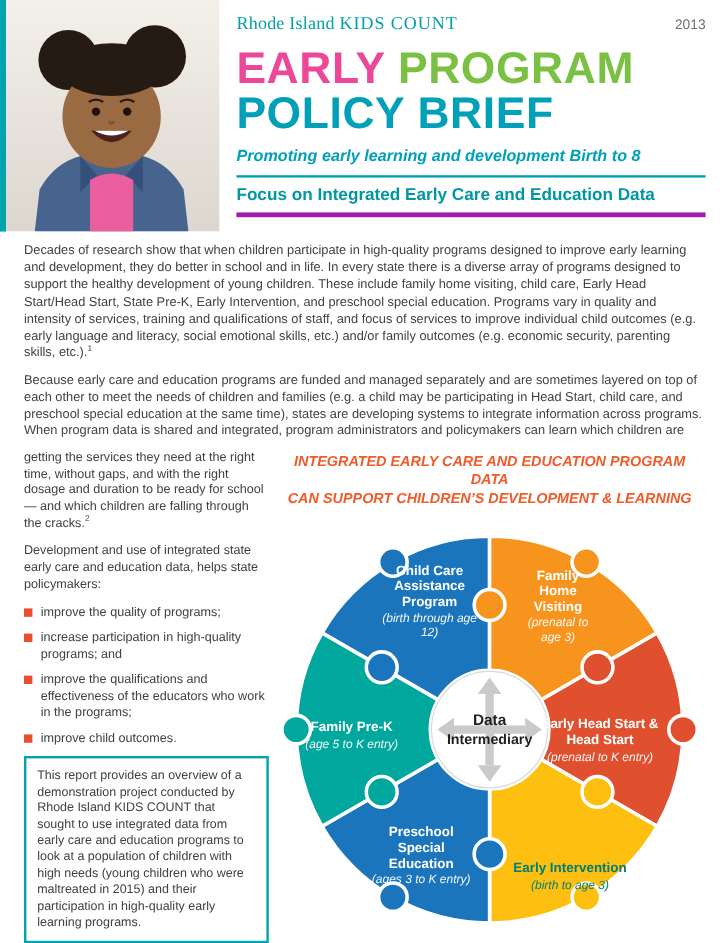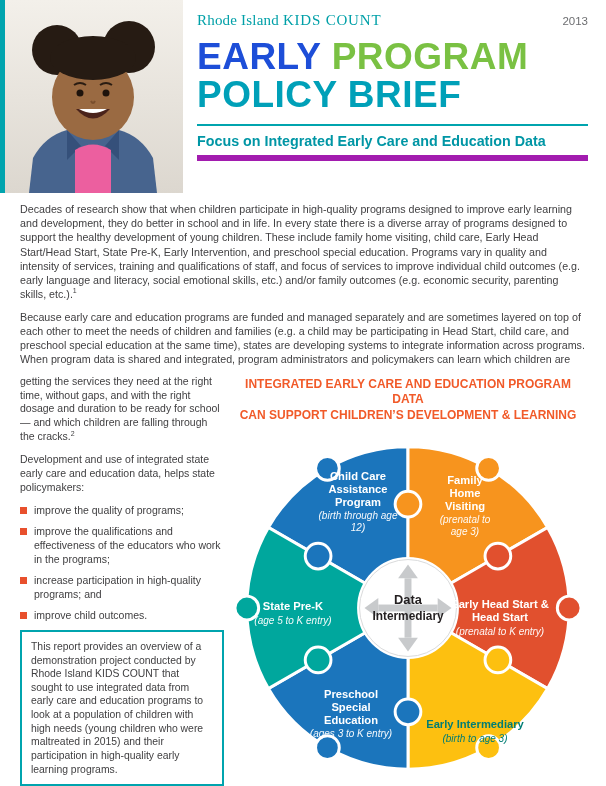--- a/index.html
+++ b/index.html
@@ -14,26 +14,26 @@
   .top { display: flex; }
   .stripe { width: 5px; height: 193px; background: #00a4ae; flex: none; }
   .photo { width: 178px; height: 193px; flex: none; }
   .photo svg { display: block; }
   .head-right { flex: 1; padding: 12px 18px 0 14px; }
   .brand-row { display: flex; justify-content: space-between; align-items: flex-start; }
   .brand { font-family: "Liberation Serif", serif; font-size: 15px; color: #00a0a8; letter-spacing: .2px; }
   .brand .b2 { letter-spacing: .8px; }
   .year { font-size: 11.5px; color: #6d6e71; padding-top: 3px; }
   .title { margin: 9px 0 0; font-size: 37px; font-weight: bold; letter-spacing: .5px; line-height: 1.04; }
-  .t-early { color: #1d4ed8; }
+  .t-early { color: #ec4899; }
   .t-learning { color: #7ac143; }
   .t-policy { display: block; color: #00a0b8; }
   .subtitle { margin-top: 7px; font-size: 13.5px; font-style: italic; font-weight: bold; color: #00a0b8; }
   .focus-bar {
-    margin-top: 9px; border-top: 2px solid #00a4ae; border-bottom: 6px solid #a21caf;
+    margin-top: 9px; border-top: 2px solid #00a4ae; border-bottom: 4px solid #a21caf;
     padding: 7px 0 6px; font-size: 14.3px; font-weight: bold; color: #0096a5;
   }
 
   
   .intro { padding: 9px 20px 0 20px; font-size: 10.7px; line-height: 1.33; }
   .intro p { margin: 0 0 8px; }
   sup.fn { font-size: 7px; vertical-align: super; line-height: 0; }
 
   
   .columns { display: flex; padding: 0 18px 0 20px; }
@@ -43,21 +43,21 @@
   .bullets li { display: flex; gap: 7px; margin-bottom: 7px; }
   .sq { width: 7px; height: 7px; background: #e8502d; margin-top: 3px; flex: none; }
   .report-box {
     margin-top: 7px; border: 2px solid #00a4ae; padding: 8px 9px;
     font-size: 10.4px; line-height: 1.31;
   }
 
   .right-col { flex: 1; padding-left: 4px; }
   .diagram-heading {
     text-align: center; color: #f15a29; font-weight: bold;
-    font-size: 12px; line-height: 1.32; margin: 2px 0 6px;
+    font-size: 12px; line-height: 1.32; margin: 2px 0 6px; font-style: italic;
   }
 
   
   .puzzle { position: relative; width: 356px; height: 356px; margin: 0 auto; }
   .puzzle > svg { position: absolute; left: 0; top: 0; width: 356px; height: 356px; }
   svg text { font-family: "Liberation Sans", "DejaVu Sans", sans-serif; }
   .hub-t1 { font-size: 13px; font-weight: bold; fill: #231f20; }
   .hub-t2 { font-size: 12px; font-weight: bold; fill: #231f20; }
 
   .plabel { position: absolute; text-align: center; color: #fff; }
@@ -114,20 +114,21 @@
     <div class="head-right">
       <div class="brand-row">
         <div class="brand"><span class="b1">Rhode Island </span><span class="b2">KIDS COUNT</span></div>
         <div class="year">2013</div>
       </div>
       <h1 class="title">
         <span class="t-early">EARLY</span>
         <span class="t-learning">PROGRAM</span>
         <span class="t-policy">POLICY BRIEF</span>
       </h1>
+      <div class="subtitle">Promoting early learning and development Birth to 8</div>
       <div class="focus-bar">Focus on Integrated Early Care and Education Data</div>
     </div>
   </header>
 
   <section class="intro">
     <p><span>Decades of research show that when children participate in high-quality programs designed to improve early learning and development, they do better in school and in life. In every state there is a diverse array of programs designed to support the healthy development of young children. These include family home visiting, child care, Early Head Start/Head Start, State Pre-K, Early Intervention, and preschool special education. Programs vary in quality and intensity of services, training and qualifications of staff, and focus of services to improve individual child outcomes (e.g. early language and literacy, social emotional skills, etc.) and/or family outcomes (e.g. economic security, parenting skills, etc.).</span><sup class="fn">1</sup></p>
     <p>Because early care and education programs are funded and managed separately and are sometimes layered on top of each other to meet the needs of children and families (e.g. a child may be participating in Head Start, child care, and preschool special education at the same time), states are developing systems to integrate information across programs. When program data is shared and integrated, program administrators and policymakers can learn which children are</p>
   </section>
 
   <section class="columns">
@@ -135,25 +136,25 @@
     <div class="left-col">
       <p><span>getting the services they need at the right time, without gaps, and with the right dosage and duration to be ready for school — and which children are falling through the cracks.</span><sup class="fn">2</sup></p>
       <p>Development and use of integrated state early care and education data, helps state policymakers:</p>
       <ul class="bullets">
         <li>
             <span class="sq"></span>
             <span>improve the quality of programs;</span>
           </li>
         <li>
             <span class="sq"></span>
+            <span>increase participation in high-quality programs; and</span>
+          </li>
+        <li>
+            <span class="sq"></span>
             <span>improve the qualifications and effectiveness of the educators who work in the programs;</span>
-          </li>
-        <li>
-            <span class="sq"></span>
-            <span>increase participation in high-quality programs; and</span>
           </li>
         <li>
             <span class="sq"></span>
             <span>improve child outcomes.</span>
           </li>
       </ul>
       <div class="report-box">This report provides an overview of a demonstration project conducted by Rhode Island KIDS COUNT that sought to use integrated data from early care and education programs to look at a population of children with high needs (young children who were maltreated in 2015) and their participation in high-quality early learning programs.</div>
     </div>
 
     <div class="right-col">
@@ -208,27 +209,27 @@
         </div>
         <div class="plabel p1">
           <div class="pname">Family Home Visiting</div>
           <div class="pdetail">(prenatal to age 3)</div>
         </div>
         <div class="plabel p2">
           <div class="pname">Early Head Start &amp; Head Start</div>
           <div class="pdetail">(prenatal to K entry)</div>
         </div>
         <div class="plabel p3">
-          <div class="pname">Early Intermediary</div>
+          <div class="pname">Early Intervention</div>
           <div class="pdetail">(birth to age 3)</div>
         </div>
         <div class="plabel p4">
           <div class="pname">Preschool Special Education</div>
           <div class="pdetail">(ages 3 to K entry)</div>
         </div>
         <div class="plabel p5">
-          <div class="pname">State Pre-K</div>
+          <div class="pname">Family Pre-K</div>
           <div class="pdetail">(age 5 to K entry)</div>
         </div>
       </div>
     </div>
   </section>
 </div>
 
 </body></html>

